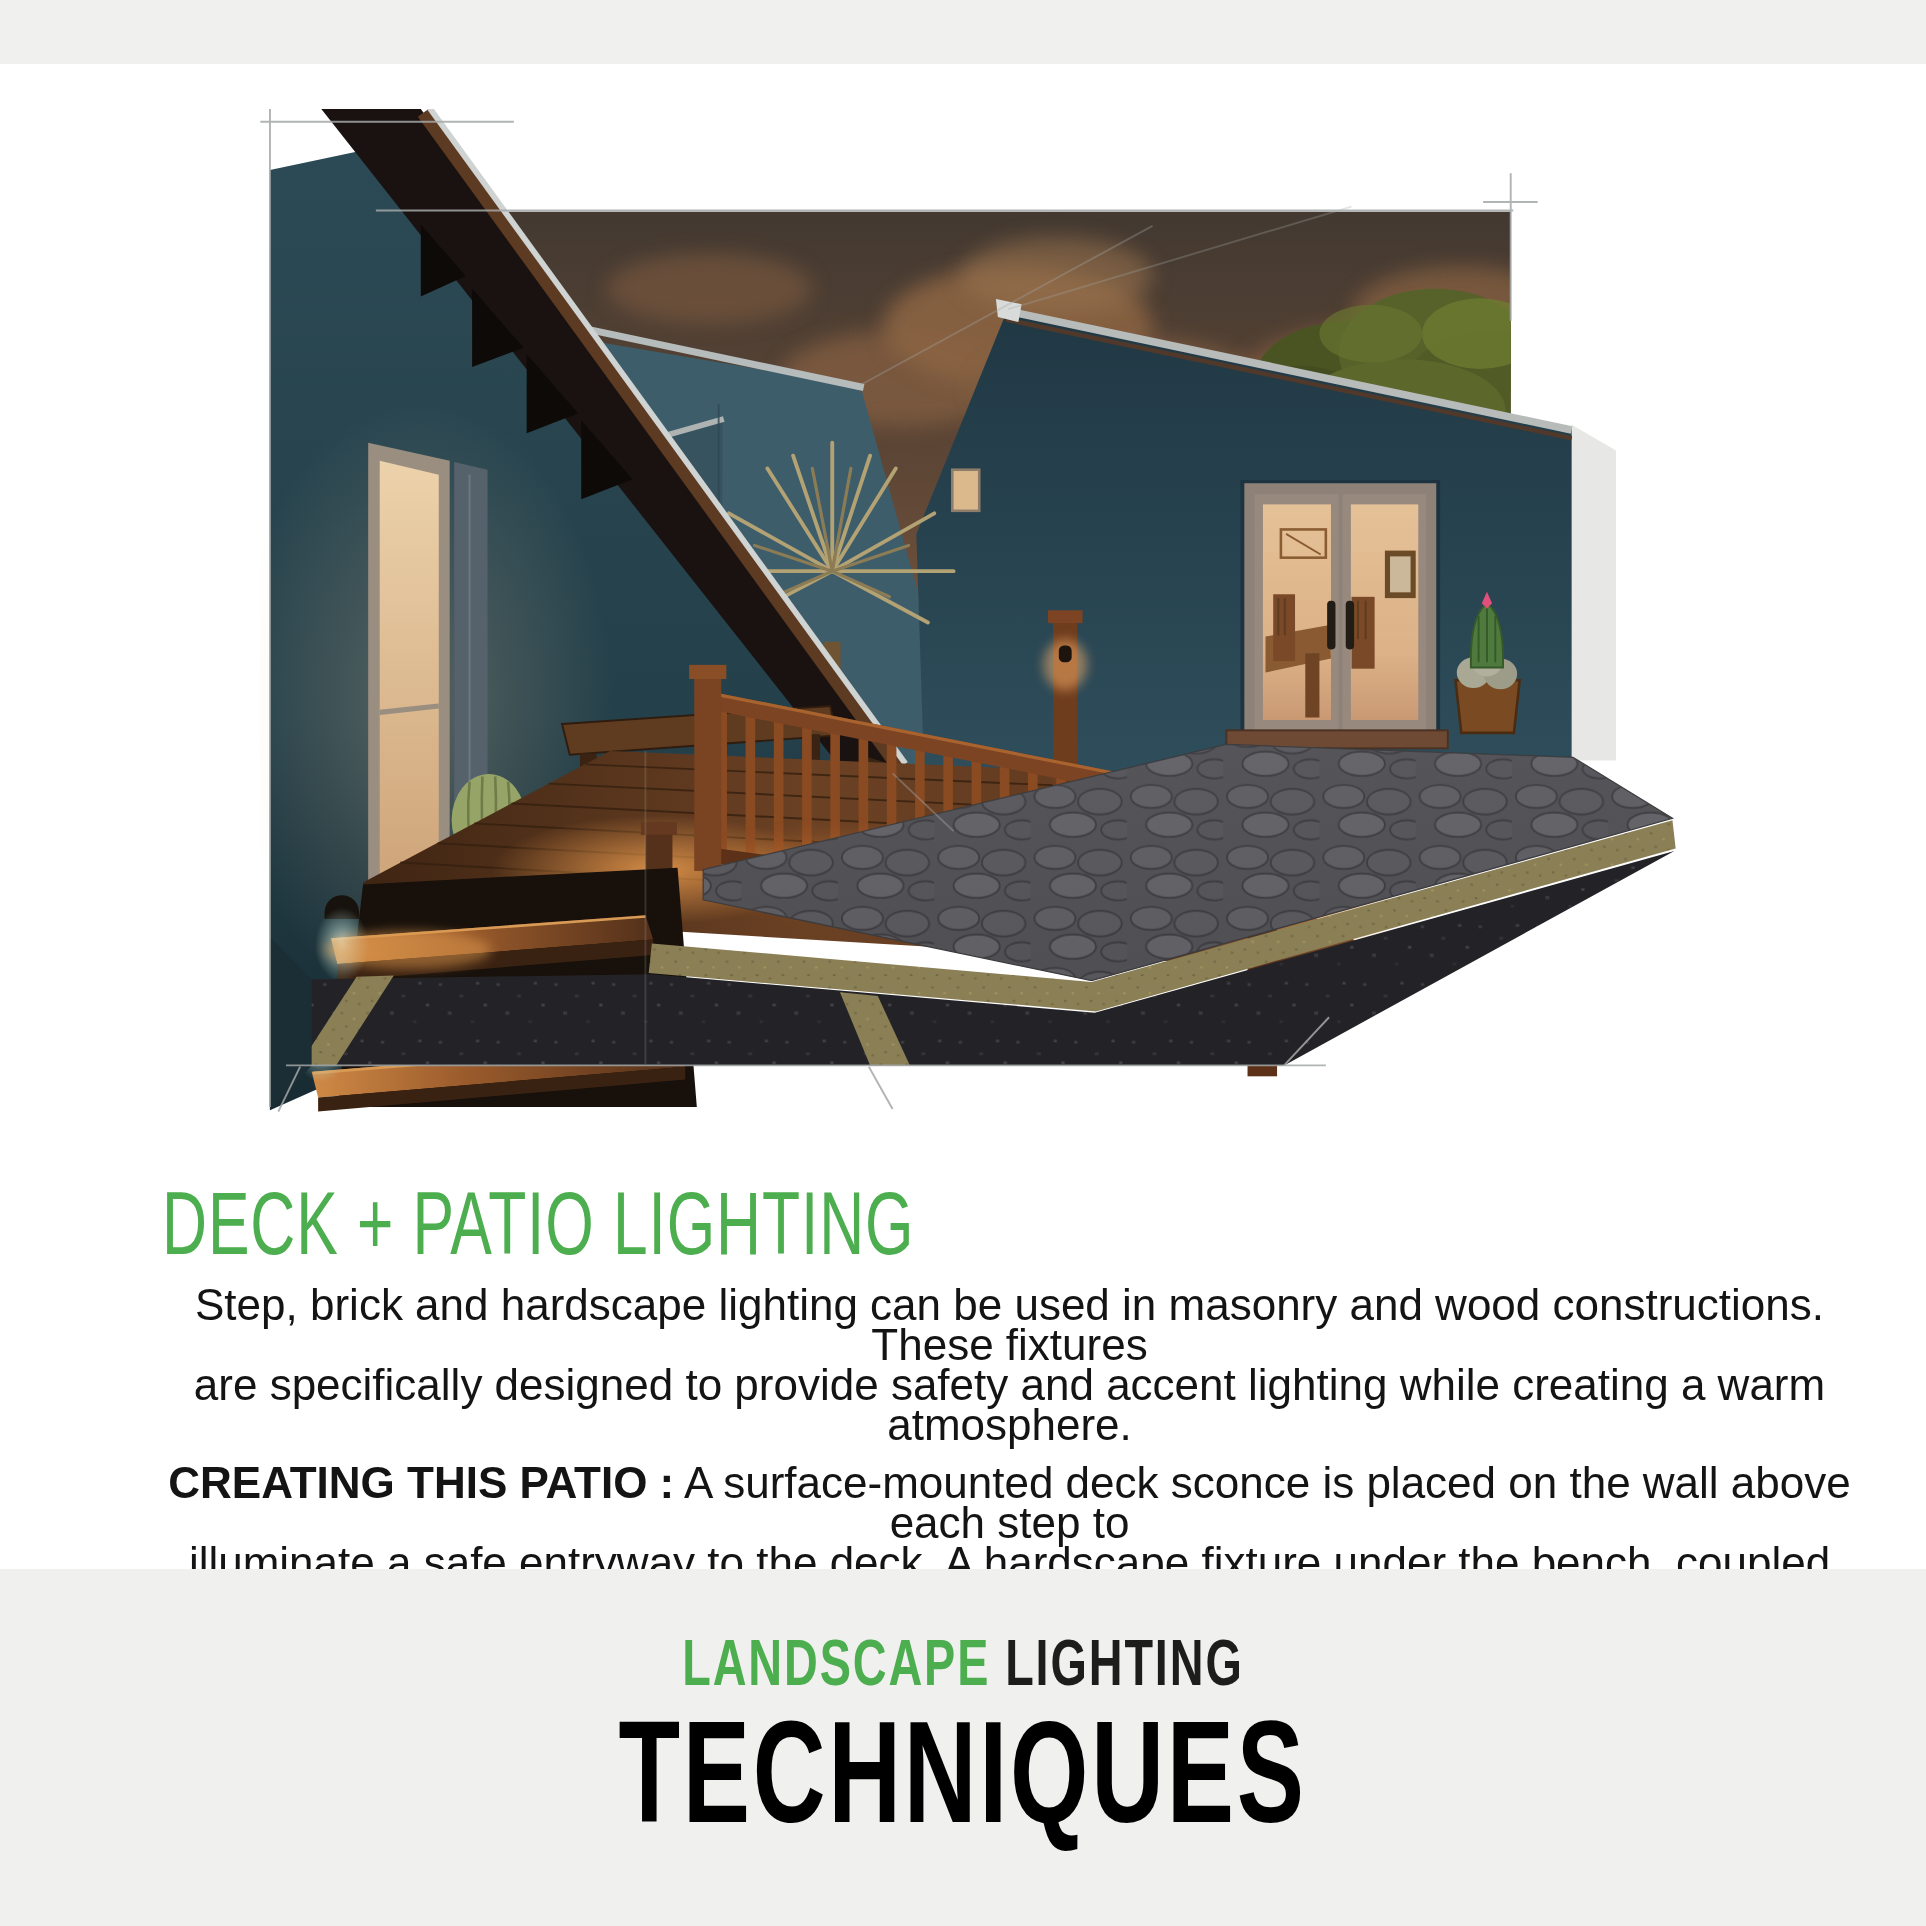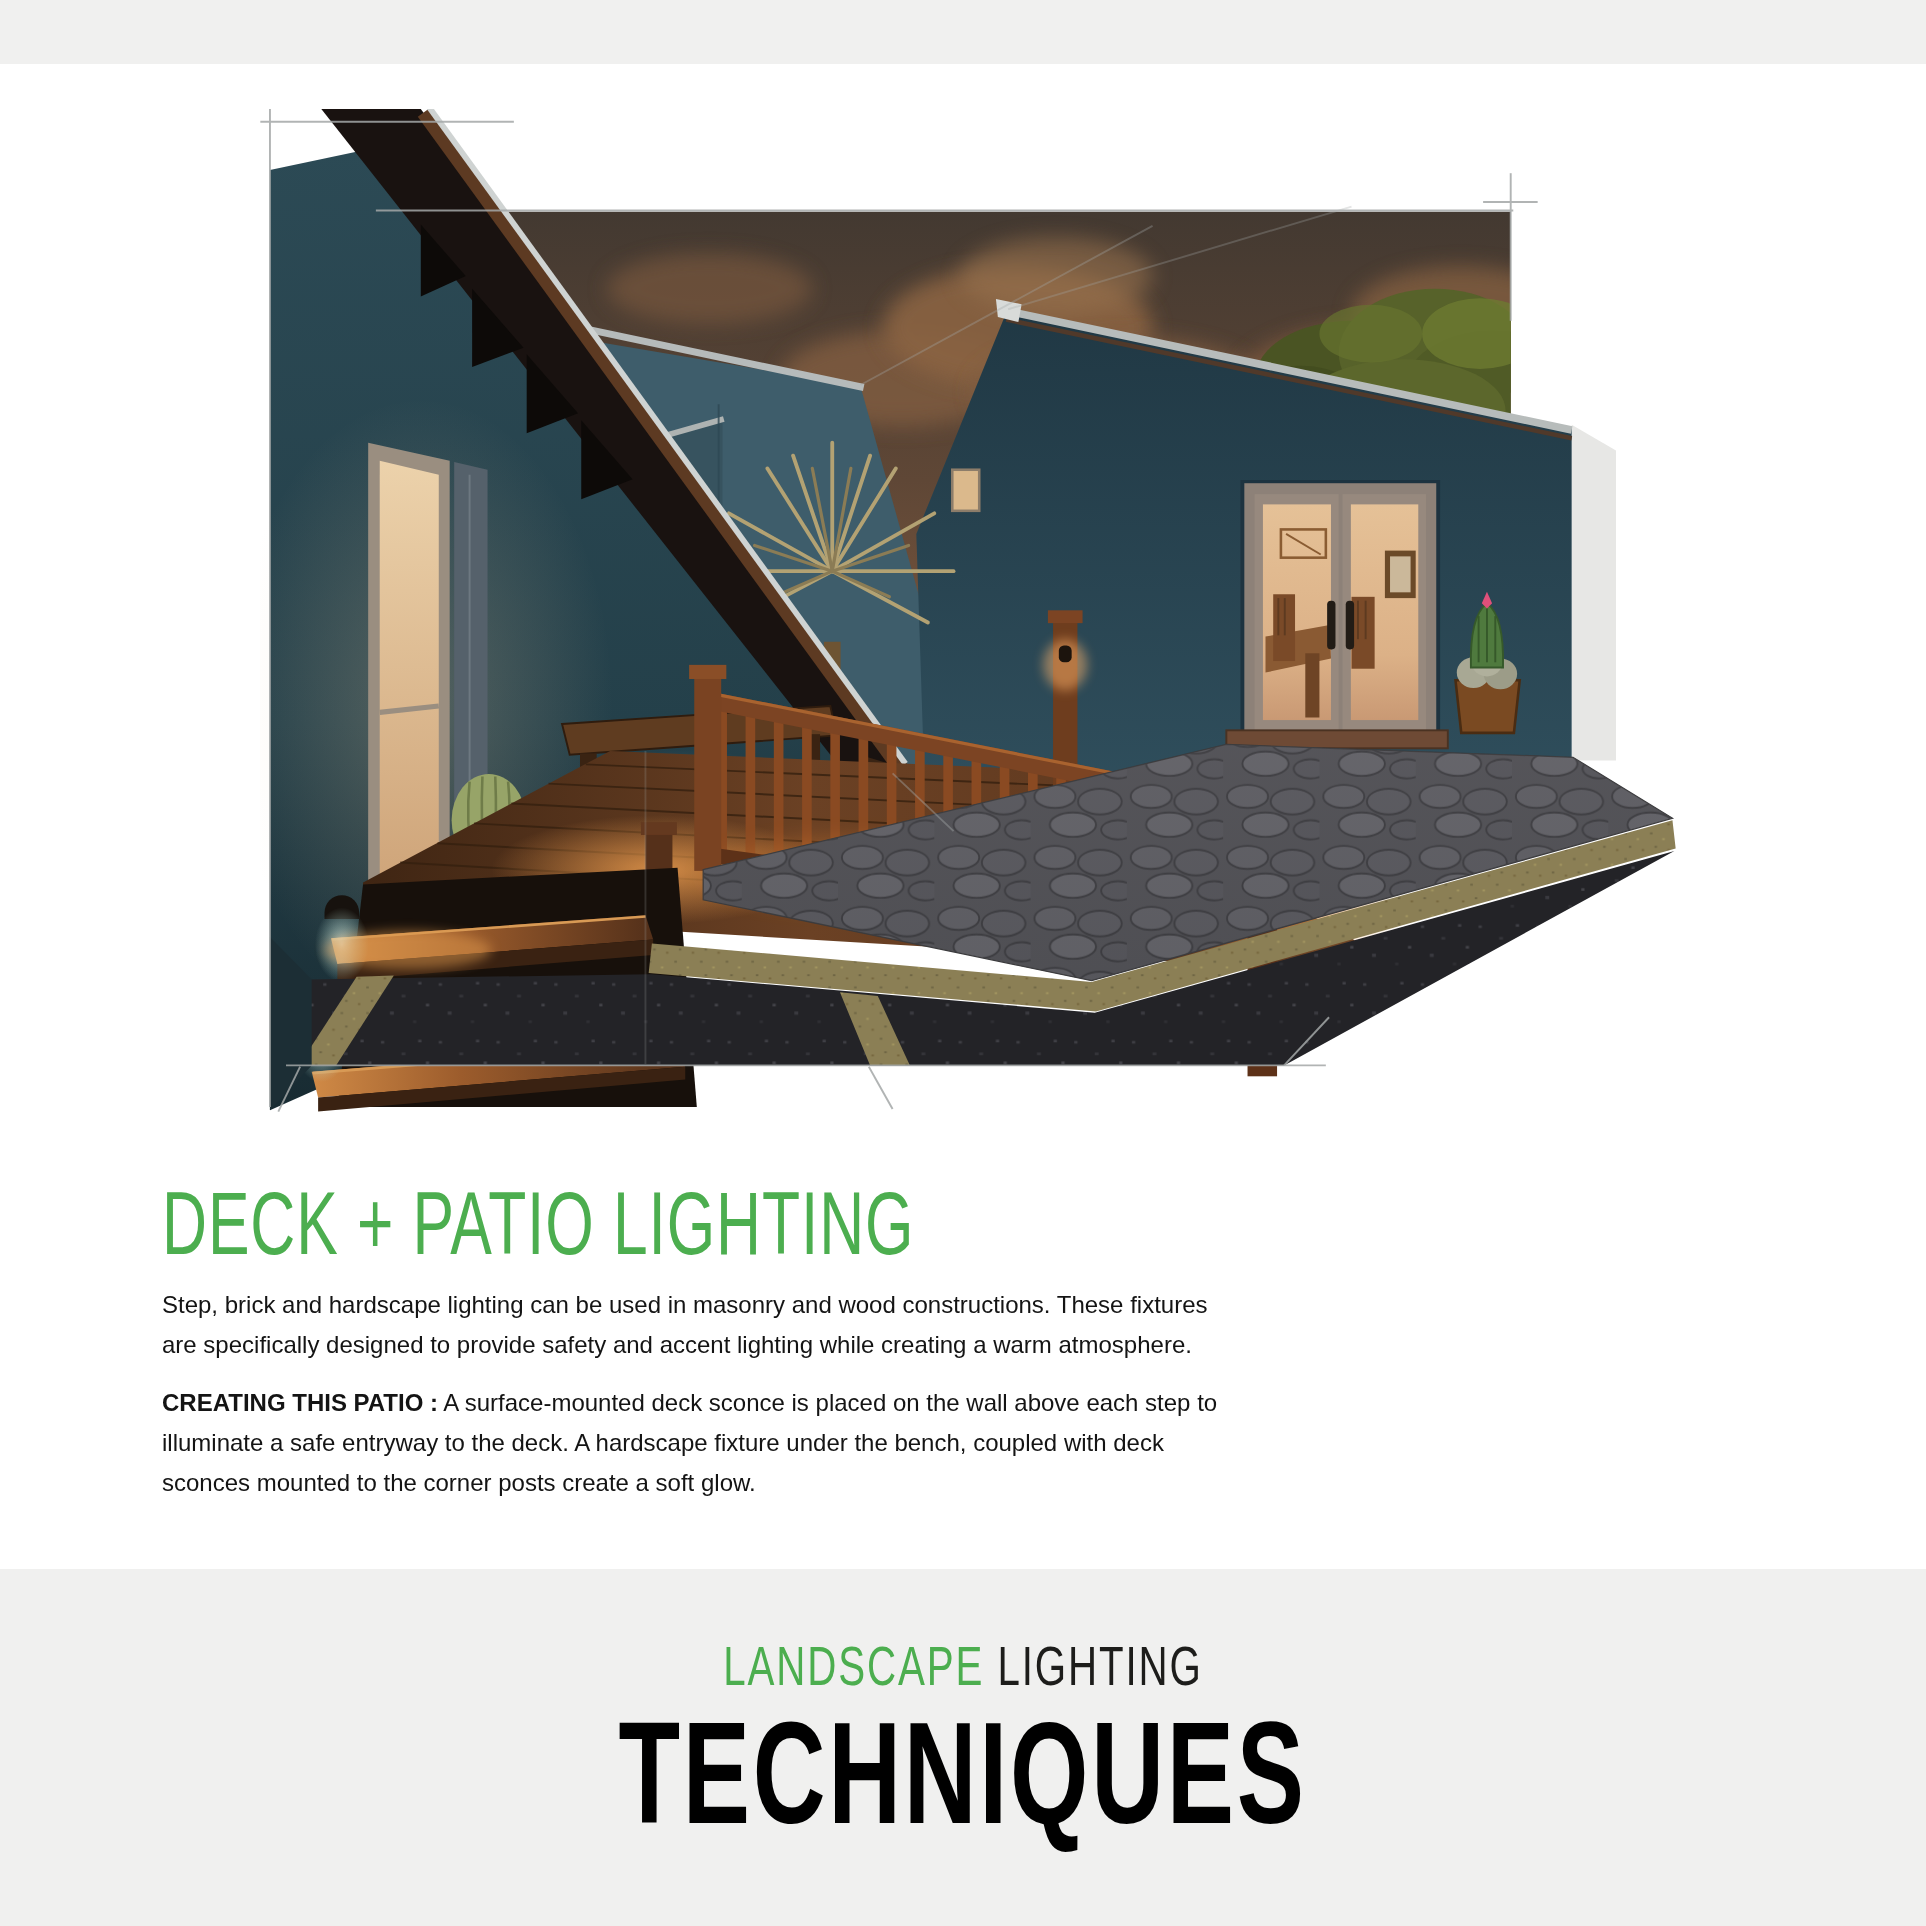--- a/index.html
+++ b/index.html
@@ -11,25 +11,25 @@
   .band-top{top:0;height:64px;}
   .band-footer{top:1569px;height:358px;}
   .render-wrap{position:absolute;left:260px;top:109px;width:1416px;height:1027px;}
   .render-wrap svg{display:block;width:1416px;height:1027px;}
   .headline{
     position:absolute;left:162px;top:1179px;margin:0;
     font-size:89px;font-weight:400;line-height:1;letter-spacing:1.3px;white-space:nowrap;text-align:center;
   }
   .condense{display:inline-block;transform:scaleX(0.70);transform-origin:left center;}
   .copy{position:absolute;left:162px;top:1285px;width:1695px;color:#141414;}
-  .copy p{margin:0 0 18px 0;font-size:24px;line-height:40px;white-space:pre-line;}
+  .copy p{margin:0 0 18px 0;font-size:44px;line-height:40px;white-space:pre-line;text-align:center;}
   .copy strong{font-weight:700;}
   .footer-lockup{position:absolute;left:0;top:1630px;width:1926px;text-align:center;}
   .brand-line{
-    margin:8px;font-size:56px;font-weight:400;line-height:1;letter-spacing:2.6px;white-space:nowrap;
+    margin:0;font-size:65px;font-weight:700;line-height:1;letter-spacing:2.6px;white-space:nowrap;
     color:#1d1d1b;
   }
   .brand-line .condense-c{display:inline-block;transform:scaleX(0.72);transform-origin:center center;}
   .footer-title{
     margin:6.4px 0 0 0;font-size:144px;font-weight:700;line-height:1;letter-spacing:3.9px;white-space:nowrap;
     color:#000000;
   }
   .footer-title .condense-c{display:inline-block;transform:scaleX(0.70);transform-origin:center center;}
 </style>
 </head>

